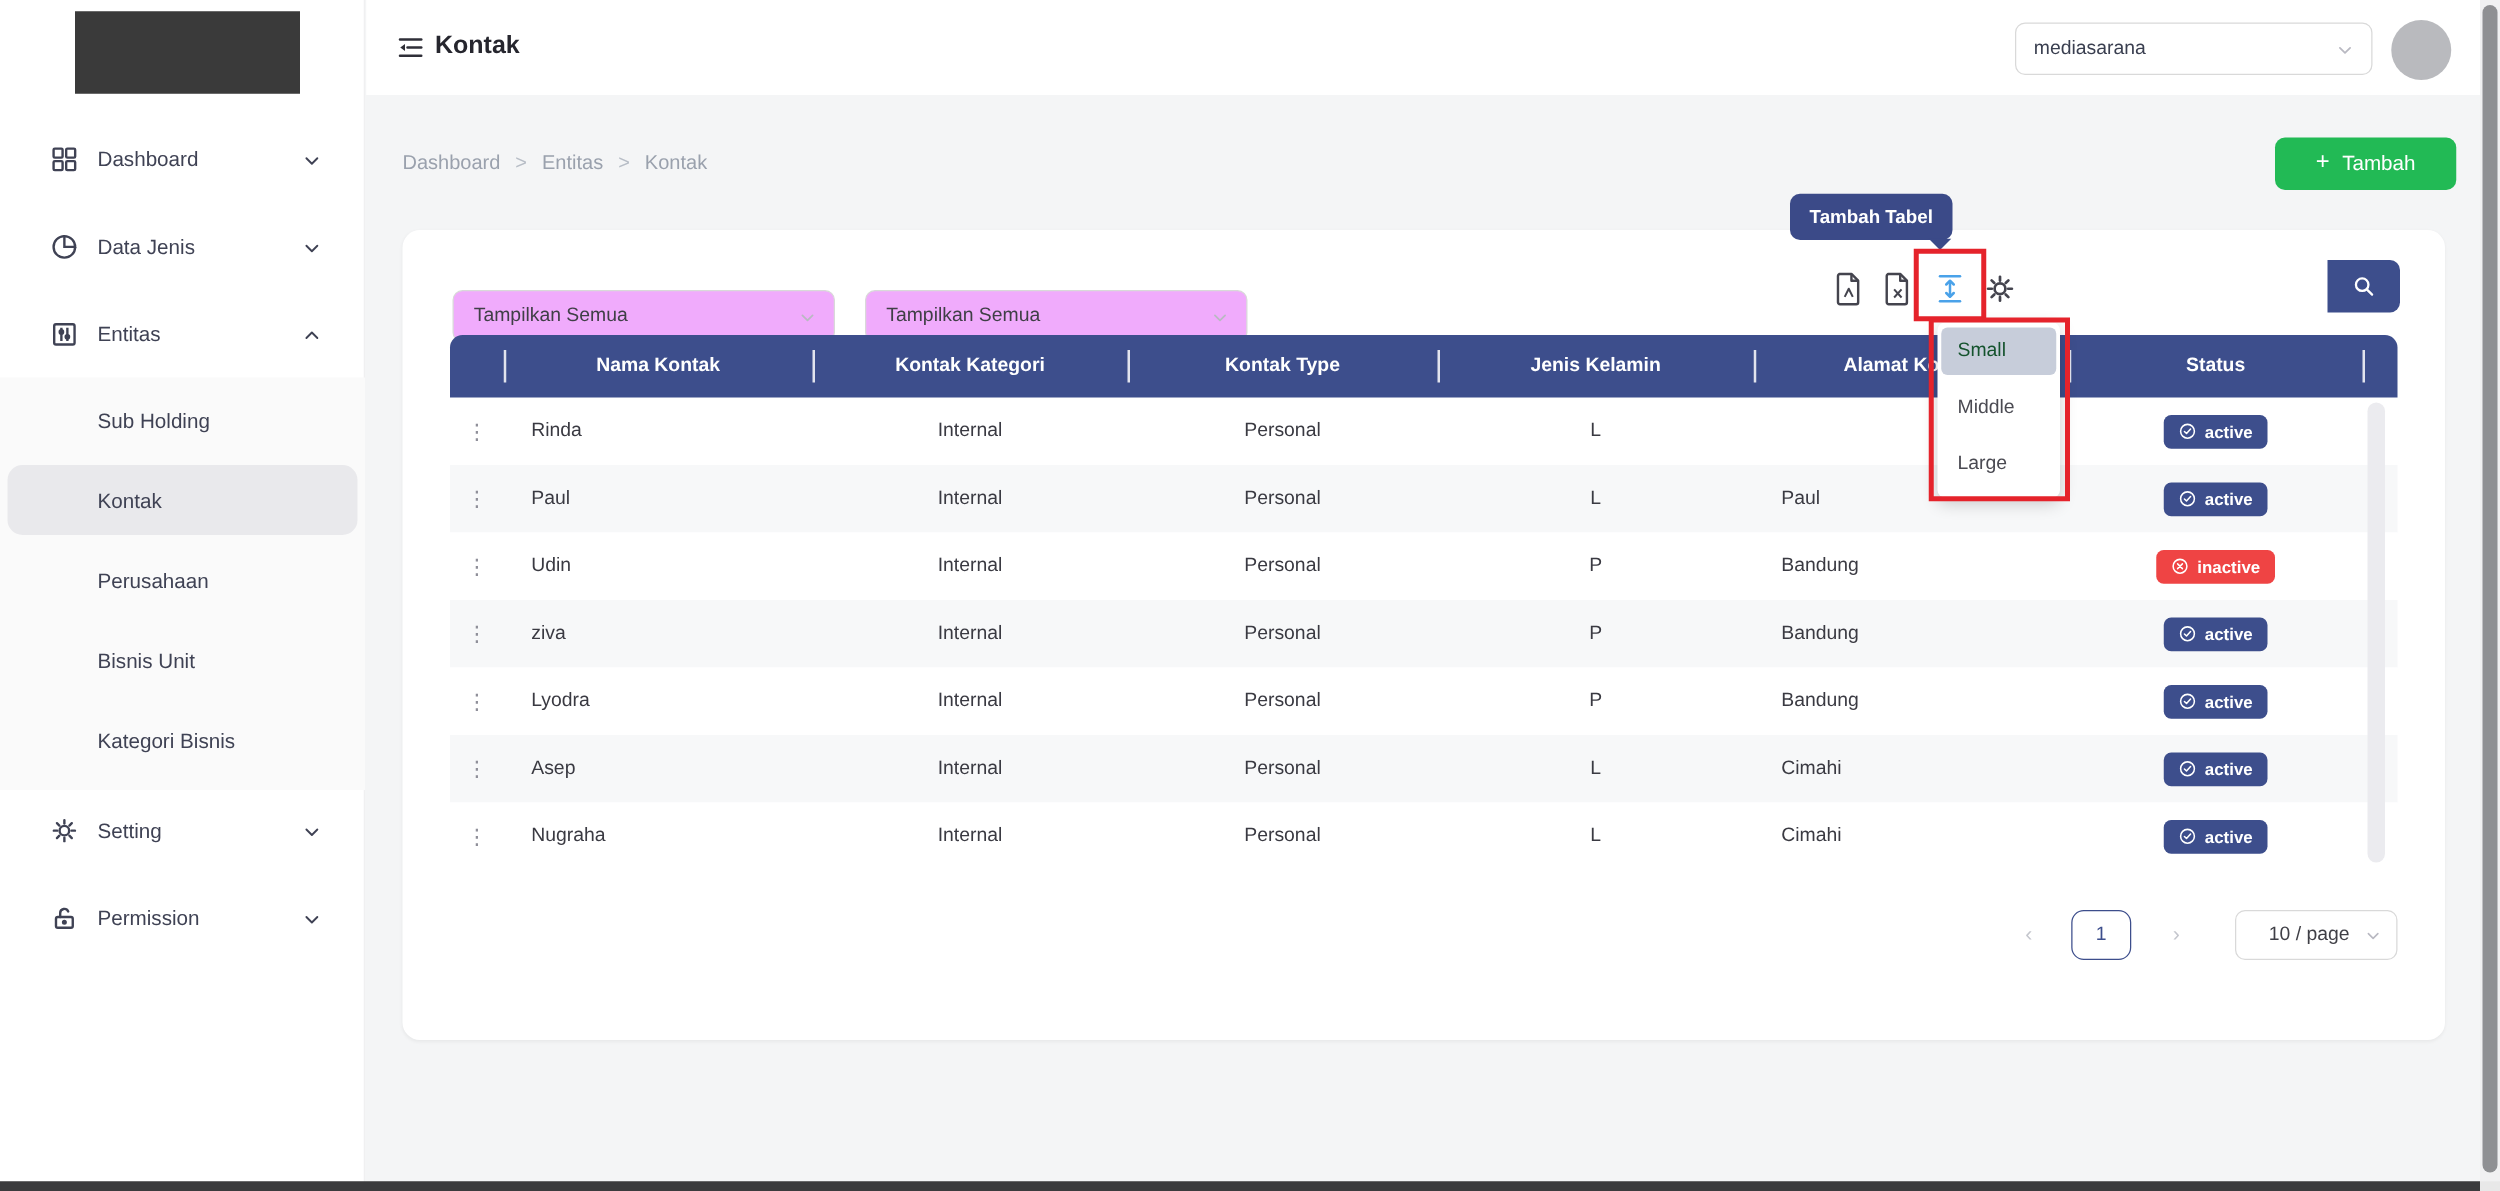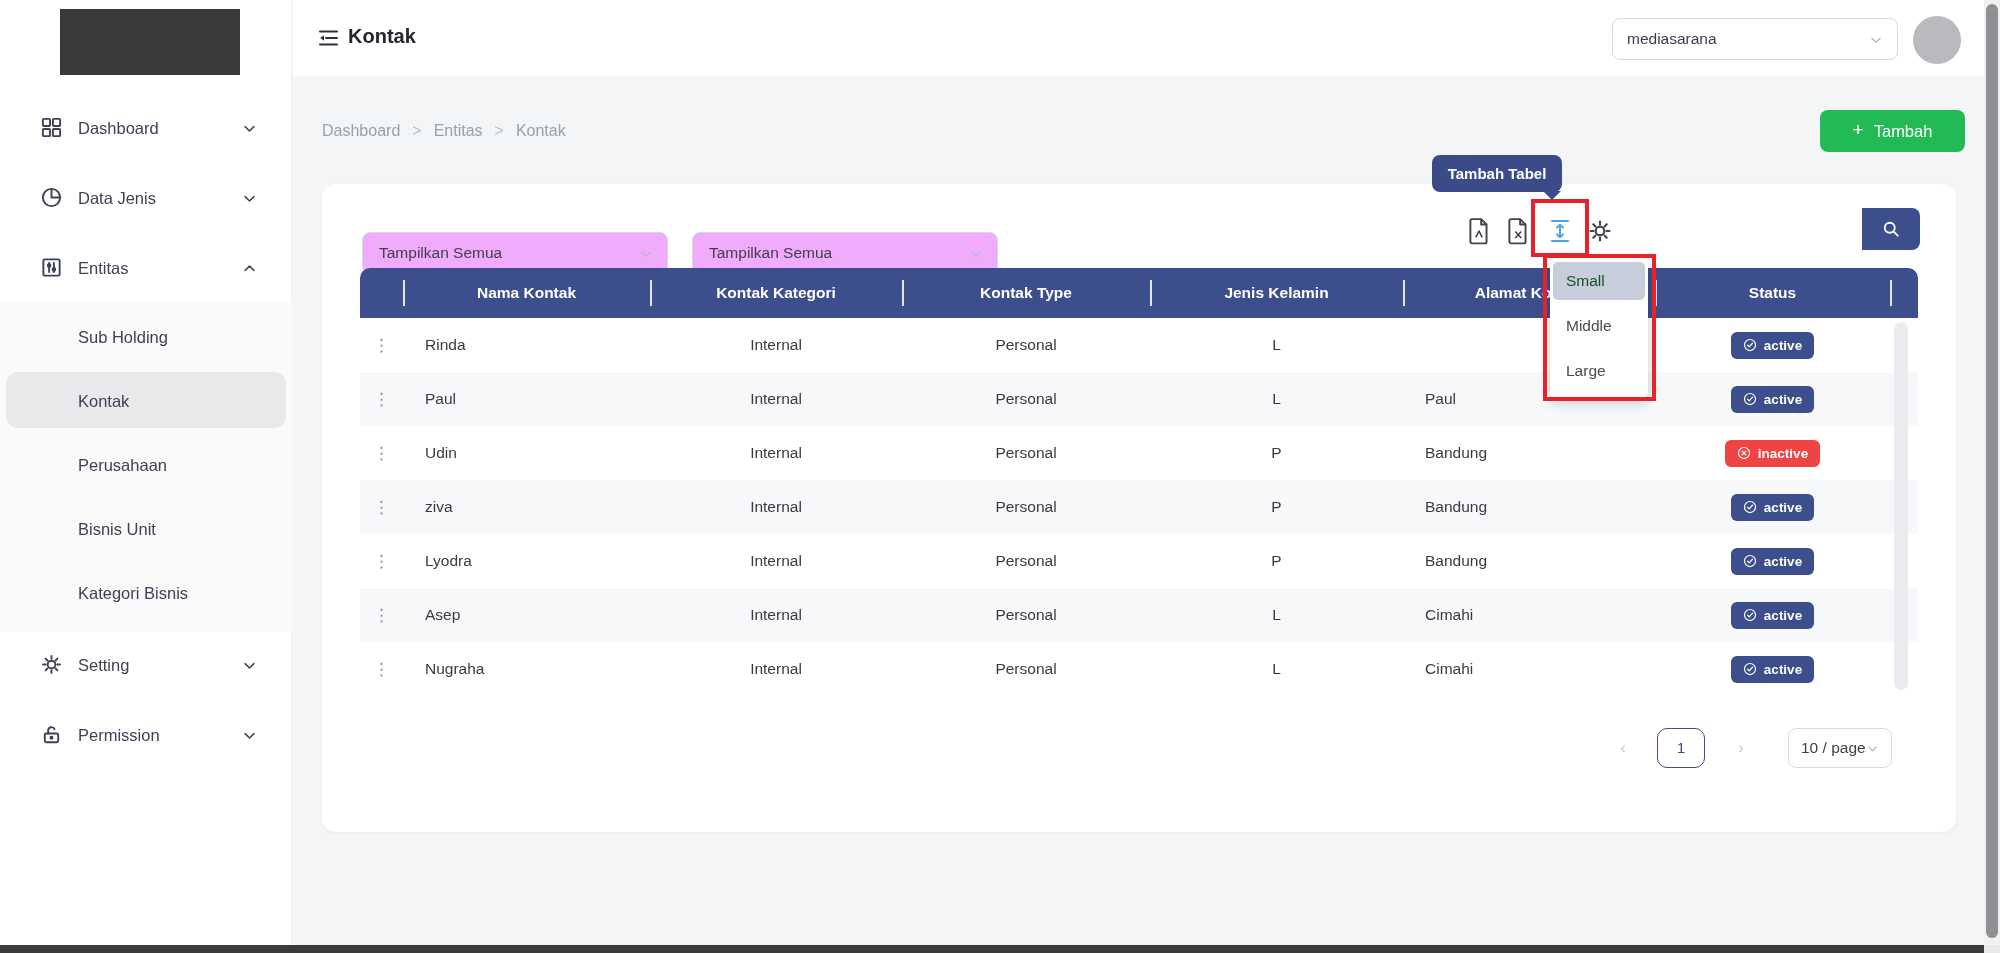--- a/index.html
+++ b/index.html
@@ -59,21 +59,21 @@
   .c-center { text-align:center; }
   .dots { text-align:center; color:#8f8f99; font-size:17px; letter-spacing:0; cursor:pointer; line-height:1; }
   .badge { display:inline-flex; align-items:center; gap:7px; height:27px; padding:0 12px; border-radius:6px; background:#3d4e8c; color:#fff; font-size:13.5px; font-weight:700; }
   .badge.inactive { background:#ef4444; }
   .inner-scroll-thumb { position:absolute; left:1572px; top:138px; width:14px; height:368px; background:#ebebef; border-radius:7px; cursor:pointer; }
 
   
   .pag-prev, .pag-next { position:absolute; top:552px; width:26px; height:26px; color:#c4c6cd; font-size:17px; text-align:center; line-height:24px; cursor:pointer; }
   .pag-prev { left:1288px; } .pag-next { left:1406px; }
   .pag-current { position:absolute; left:1335px; top:544px; width:48px; height:40px; border:1.5px solid #3d4e8c; border-radius:10px; color:#3d4e8c; font-size:15.5px; text-align:center; line-height:38px; cursor:pointer; background:#fff; }
-  .page-size-select { position:absolute; left:1466px; top:544px; width:104px; height:40px; border:1px solid #d9d9d9; border-radius:8px; font-size:15.5px; color:#3f3f46; line-height:38px; padding:0 12px; cursor:pointer; background:#fff; }
+  .page-size-select { position:absolute; left:1466px; top:544px; width:130px; height:40px; border:1px solid #d9d9d9; border-radius:8px; font-size:15.5px; color:#3f3f46; line-height:38px; padding:0 26px; cursor:pointer; background:#fff; }
   .page-size-select .chev { position:absolute; right:12px; top:13px; }
 
   
   .tooltip { position:absolute; left:1432px; top:155px; width:130px; height:37px; background:#3b4a88; border-radius:8px; color:#fff; font-size:15px; font-weight:700; display:flex; align-items:center; justify-content:center; z-index:55; }
   .tooltip-arrow { position:absolute; left:1543px; top:191px; width:0; height:0; border:9px solid transparent; border-top-color:#3b4a88; z-index:55; }
   .size-menu { position:absolute; left:1550px; top:258px; width:98px; height:140px; background:#fff; border-radius:6px; box-shadow:0 4px 14px rgba(0,0,0,.2); z-index:40; padding:4px 3px; }
   .size-option { height:38px; display:flex; align-items:center; padding-left:13px; font-size:15.5px; color:#4a4a52; border-radius:5px; margin-bottom:7px; cursor:pointer; }
   .size-option.selected { background:#c7cdda; color:#14532d; }
   .red-box { position:absolute; border:4px solid #e5232b; z-index:60; pointer-events:none; }
   .rb-icon { left:1531px; top:199px; width:58px; height:58px; }

